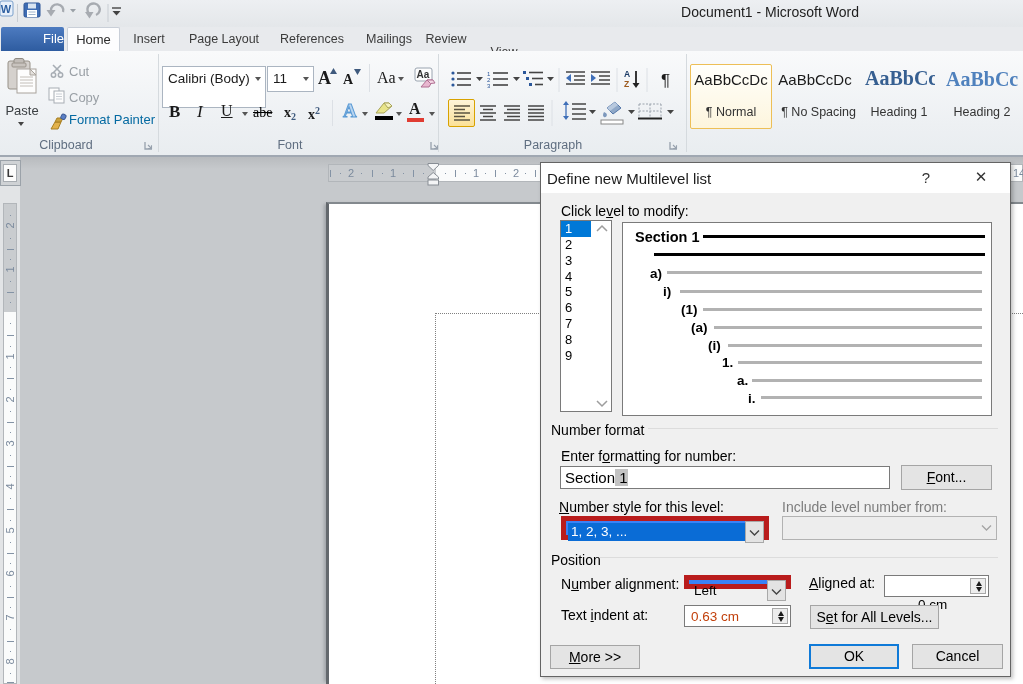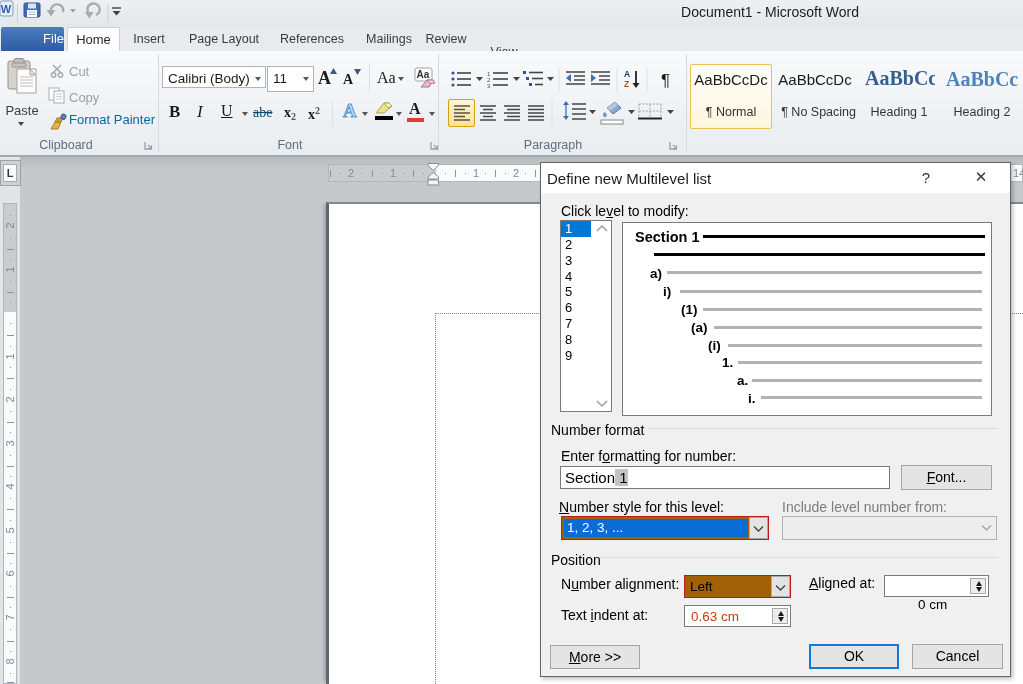--- a/index.html
+++ b/index.html
@@ -47,21 +47,21 @@
 .dl u{text-decoration:underline;}
 .gray{color:#7d7d7d;}
 .groupline{position:absolute;height:1px;background:#dcdcdc;}
 
 #lvlist{left:19px;top:57px;width:52px;height:192px;background:#fff;border:1px solid #7a7a7a;}
 #preview{left:81px;top:59px;width:370px;height:194px;background:#fff;border:1px solid #7a7a7a;}
 .pline{position:absolute;height:3px;background:#b2b2b2;}
 .ptext{position:absolute;font-size:13.5px;font-weight:bold;color:#000;}
 #fmtfield{left:19px;top:303px;width:330px;height:23px;background:#fff;border:1px solid #7a7a7a;font-size:15px;line-height:21px;padding-left:4px;color:#000;}
 .btn{position:absolute;background:#e4e4e4;border:1px solid #a5a5a5;font-size:14px;color:#000;text-align:center;}
-.combo{position:absolute;background:#a16207;border:1px solid #b91c1c;}
+.combo{position:absolute;background:#3b82f6;border:5px solid #b91c1c;}
 .combodis{position:absolute;background:#ededed;border:1px solid #b2b2b2;}
 .spin{position:absolute;background:#fff;border:1px solid #7a7a7a;font-size:14px;}
 </style></head>
 <body>
 <div class="abs" id="titlebar"></div>
 <div class="abs" id="wintitle">Document1  -  Microsoft Word</div>
 <div class="abs" id="tabrow"></div>
 <div class="abs" id="filetab">File</div>
 <div class="abs" id="hometab">Home</div>
 <div class="abs tab" style="left:131px;width:36px;top:27px;">Insert</div>
@@ -131,21 +131,21 @@
   <path d="M 6 9 L 12 9 L 14 5 L 8 5 Z" fill="#caa23e" stroke="#a87f23"></path>
   <rect x="12.5" y="1" width="4.5" height="5" rx="1.5" transform="rotate(28 14 3)" fill="#5b7fc4" stroke="#3c5a96"></rect>
 </svg>
 <div class="abs" style="left:69px;top:112px;font-size:13px;color:#0369a1;">Format Painter</div>
 <div class="glabel" style="left:26px;width:80px;">Clipboard</div>
 <svg class="abs" style="left:144px;top:141px;" width="10" height="10" viewBox="0 0 10 10">
   <path d="M 1 1 L 1 8 L 8 8" fill="none" stroke="#97a1ad" stroke-width="1.3"></path>
   <path d="M 4 4 L 7.5 7.5 M 7.5 4.2 L 7.5 7.5 L 4.2 7.5" fill="none" stroke="#97a1ad" stroke-width="1.1"></path>
 </svg>
 
-<div class="abs" style="left:162px;top:66px;width:104px;height:22px;background:#fff;border:1px solid #abb5c1;font-size:13.5px;color:#1b1b1b;line-height:24px;padding-left:5px;">Calibri (Body)</div>
+<div class="abs" style="left:162px;top:66px;width:104px;height:42px;background:#fff;border:1px solid #abb5c1;font-size:13.5px;color:#1b1b1b;line-height:24px;padding-left:5px;">Calibri (Body)</div>
 <div class="abs" style="left:255px;top:77px;width:0;height:0;border-left:3.5px solid transparent;border-right:3.5px solid transparent;border-top:4px solid #555;"></div>
 <div class="abs" style="left:267px;top:66px;width:47px;height:26px;background:#fff;border:1px solid #abb5c1;font-size:13.5px;color:#1b1b1b;line-height:24px;padding-left:5px;">11</div>
 <div class="abs" style="left:303px;top:77px;width:0;height:0;border-left:3.5px solid transparent;border-right:3.5px solid transparent;border-top:4px solid #555;"></div>
 <div class="abs" style="left:318px;top:68px;font-size:18px;font-weight:bold;color:#1b1b1b;font-family:'Liberation Serif',serif;">A</div>
 <svg class="abs" style="left:330px;top:68px;" width="8" height="7">
       <path d="M 0 6 L 3.5 0 L 7 6 Z" fill="#3f5a7d"></path>
     </svg>
 <div class="abs" style="left:343px;top:72px;font-size:14px;font-weight:bold;color:#1b1b1b;font-family:'Liberation Serif',serif;">A</div>
 <svg class="abs" style="left:354px;top:69px;" width="8" height="7">
       <path d="M 0 0 L 7 0 L 3.5 6 Z" fill="#3f5a7d"></path>
@@ -156,21 +156,21 @@
 <svg class="abs" style="left:413px;top:66px;" width="24" height="24" viewBox="0 0 24 24">
   <rect x="2" y="2" width="17" height="13" rx="2" fill="#fdfdfd" stroke="#9aa4b0"></rect>
   <text x="10" y="12" font-size="10" font-weight="bold" text-anchor="middle" fill="#333" font-family="Liberation Sans">Aa</text>
   <path d="M 8 21 L 14 14 L 20 14 L 16 21 Z" fill="#e8b7d0" stroke="#b06f92"></path>
   <path d="M 14 14 L 20 14 L 22 17 L 17.5 17.5 Z" fill="#f3d7e5" stroke="#b06f92"></path>
 </svg>
 <div class="abs" style="left:169px;top:102px;font-size:17px;font-weight:bold;color:#1b1b1b;font-family:'Liberation Serif',serif;">B</div>
 <div class="abs" style="left:197px;top:102px;font-size:17px;font-style:italic;color:#1b1b1b;font-family:'Liberation Serif',serif;">I</div>
 <div class="abs" style="left:221px;top:102px;font-size:16px;text-decoration:underline;color:#1b1b1b;font-family:'Liberation Serif',serif;">U</div>
 <div class="abs" style="left:242px;top:112px;width:0;height:0;border-left:3.5px solid transparent;border-right:3.5px solid transparent;border-top:4px solid #555;"></div>
-<div class="abs" style="left:253px;top:105px;font-size:14px;text-decoration:line-through;color:#0c4a6e;font-family:'Liberation Serif',serif;">abe</div>
+<div class="abs" style="left:253px;top:105px;font-size:14px;text-decoration:line-through;color:#000000;font-family:'Liberation Serif',serif;">abe</div>
 <div class="abs" style="left:284px;top:105px;font-size:14px;font-weight:bold;color:#1b1b1b;font-family:'Liberation Serif',serif;">x<span style="font-size:10px;vertical-align:-3px;color:#3f5a7d;">2</span></div>
 <div class="abs" style="left:308px;top:105px;font-size:14px;font-weight:bold;color:#1b1b1b;font-family:'Liberation Serif',serif;">x<span style="font-size:10px;vertical-align:5px;color:#3f5a7d;">2</span></div>
 <div class="gsep" style="left:332px;top:100px;height:26px;background:#dce0e5;"></div>
 <div class="abs" style="left:343px;top:100px;font-size:19px;font-weight:bold;color:#b8d4f0;-webkit-text-stroke:1px #5b9bd5;font-family:'Liberation Serif',serif;">A</div>
 <div class="abs" style="left:362px;top:112px;width:0;height:0;border-left:3.5px solid transparent;border-right:3.5px solid transparent;border-top:4px solid #555;"></div>
 <svg class="abs" style="left:372px;top:100px;" width="24" height="24" viewBox="0 0 24 24">
   <path d="M 4 13 L 12 3 L 17 3 L 20 6 L 12 13 Z" fill="#e8e48a" stroke="#a8a45a"></path>
   <path d="M 12 3 L 17 3 L 20 6 L 16 8 Z" fill="#f6f3c0" stroke="#a8a45a"></path>
   <rect x="3" y="16" width="18" height="4" fill="#000"></rect>
 </svg>
@@ -464,37 +464,38 @@
       </svg>
   </div>
   <div class="abs combodis" id="combo2" style="left:241px;top:353px;width:215px;height:24px;">
     <svg style="position:absolute;right:4px;top:7px;" width="11" height="8">
         <path d="M 1 1.5 L 5.5 6 L 10 1.5" fill="none" stroke="#a5a5a5" stroke-width="1.4"></path>
       </svg>
   </div>
   <div class="dl" style="left:10px;top:389px;">Position</div>
   <div class="groupline" style="left:58px;top:394px;width:399px;"></div>
   <div class="dl" style="left:20px;top:413px;">N<u>u</u>mber alignment:</div>
-  <div class="abs combo" id="combo3" style="left:143px;top:412px;width:107px;height:23px;">
+  <div class="abs combo" id="combo3" style="left:143px;top:412px;width:107px;height:14px;">
     <div style="position:absolute;left:5px;top:2px;font-size:13.5px;line-height:18px;color:#000;">Left</div>
     <div style="position:absolute;right:0;top:0;width:19px;height:21px;background:#e3e3e3;border:1px solid #a9a9a9;"></div>
     <svg style="position:absolute;right:4px;top:8px;" width="11" height="8">
         <path d="M 1 1.5 L 5.5 6 L 10 1.5" fill="none" stroke="#444" stroke-width="1.4"></path>
       </svg>
   </div>
   <div class="dl" style="left:268px;top:412px;"><u>A</u>ligned at:</div>
   <div class="abs spin" id="spin1" style="left:343px;top:412px;width:105px;height:22px;">
     <div style="position:absolute;left:6px;top:20px;font-size:13.5px;line-height:18px;color:#000;margin-left:27px;">0 cm</div>
     <div style="position:absolute;right:2px;top:2px;width:16px;height:16px;background:#ededed;border:1px solid #a9a9a9;"></div>
     <div style="position:absolute;right:6px;top:5px;width:0;height:0;border-left:3.5px solid transparent;border-right:3.5px solid transparent;border-bottom:5px solid #1a1a1a;"></div>
     <div style="position:absolute;right:6px;bottom:4px;width:0;height:0;border-left:3.5px solid transparent;border-right:3.5px solid transparent;border-top:5px solid #1a1a1a;"></div>
   </div>
   <div class="dl" style="left:20px;top:444px;">Text <u>i</u>ndent at:</div>
   <div class="abs spin" id="spin2" style="left:143px;top:442px;width:107px;height:22px;">
     <div style="position:absolute;left:6px;top:2px;font-size:13.5px;line-height:18px;color:#c2410c;">0.63 cm</div>
     <div style="position:absolute;right:2px;top:2px;width:16px;height:16px;background:#ededed;border:1px solid #a9a9a9;"></div>
     <div style="position:absolute;right:6px;top:5px;width:0;height:0;border-left:3.5px solid transparent;border-right:3.5px solid transparent;border-bottom:5px solid #1a1a1a;"></div>
     <div style="position:absolute;right:6px;bottom:4px;width:0;height:0;border-left:3.5px solid transparent;border-right:3.5px solid transparent;border-top:5px solid #1a1a1a;"></div>
   </div>
+  <div class="btn" style="left:269px;top:442px;width:129px;height:24px;line-height:22px;">S<u>e</u>t for All Levels...</div>
   <div class="btn" style="left:9px;top:482px;width:90px;height:24px;line-height:22px;"><u>M</u>ore &gt;&gt;</div>
   <div class="btn" style="left:268px;top:481px;width:90px;height:25px;line-height:21px;border:2px solid #0f7ad8;">OK</div>
   <div class="btn" style="left:371px;top:481px;width:91px;height:25px;line-height:23px;">Cancel</div>
 </div>
 
 </body></html>

